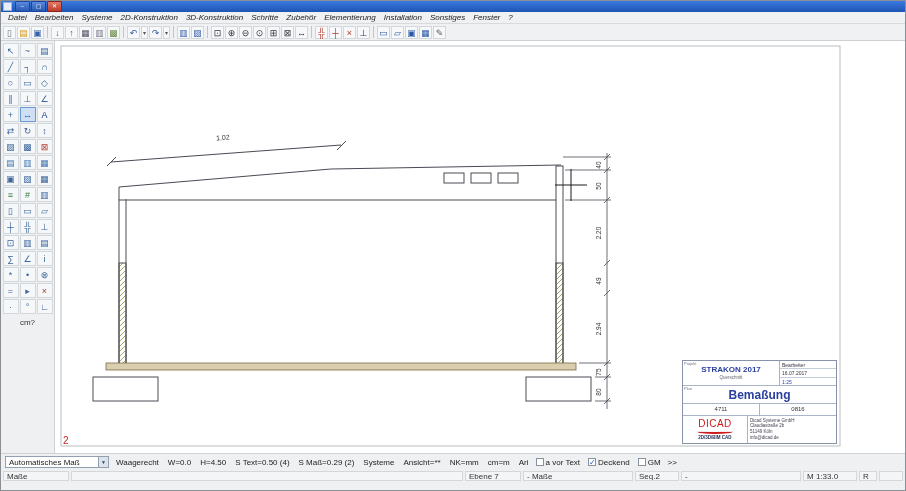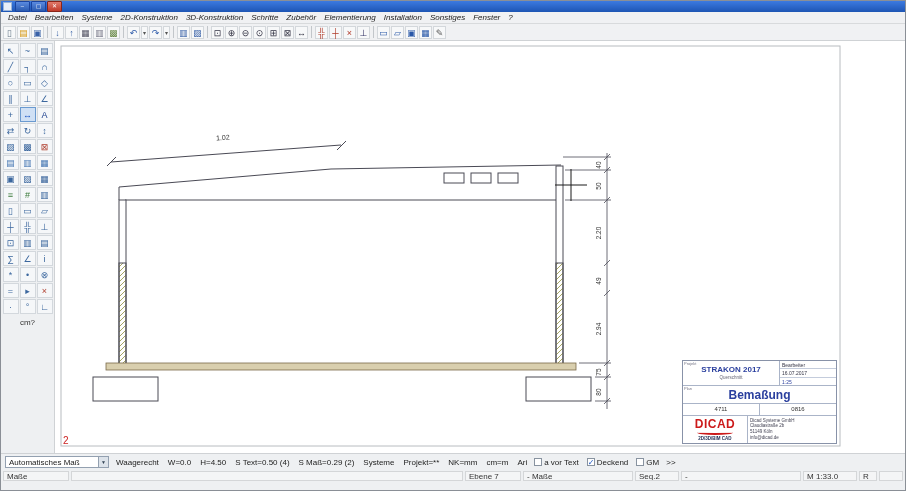--- a/index.html
+++ b/index.html
@@ -39,21 +39,21 @@
   .tbmetacell{flex:1;border-bottom:1px solid #c4ccdc;padding:0 2px;display:flex;align-items:center;font-size:5px;}
   .tbmetacell:last-child{border-bottom:none;}
   .tbmetacell .blue{color:#2a3f9e;}
   .tbrow2{height:18px;position:relative;display:flex;align-items:center;justify-content:center;border-bottom:1px solid #aab4c8;}
   .tbplan{color:#2a3f9e;font-size:12px;font-weight:bold;}
   .tbrow3{height:11px;display:flex;border-bottom:1px solid #aab4c8;}
   .tbrow3 .cell{flex:1;display:flex;align-items:center;justify-content:center;font-size:6px;color:#333;}
   .tbrow3 .cell + .cell{border-left:1px solid #aab4c8;}
   .tbrow4{flex:1;display:flex;}
   .tblogo{width:64px;display:flex;flex-direction:column;align-items:center;justify-content:center;}
-  .dicad{color:#cc1a1a;font-weight:bold;font-size:12px;letter-spacing:.5px;line-height:1;}
+  .dicad{color:#cc1a1a;font-weight:normal;font-size:10px;letter-spacing:.5px;line-height:1;}
   .swoosh{width:36px;height:3px;border-bottom:2px solid #cc1a1a;border-radius:50%;margin:0 0 1px 0;}
   .logosub{font-size:4.5px;font-weight:bold;color:#1d2a50;}
   .tbaddr{flex:1;border-left:1px solid #aab4c8;padding:2px 2px;font-size:4.5px;line-height:1.3;color:#445;}
   
   .promptbar{height:13px;background:#fff;border-top:1px solid #d0d2d4;font-size:9px;color:#222;display:flex;align-items:center;padding-left:62px;}
   
   .dimbar{height:16px;background:#eef0f2;border-top:1px solid #cfd2d5;display:flex;align-items:center;font-size:8px;color:#222;gap:7px;padding:0 4px;}
   .dd{display:inline-flex;align-items:center;justify-content:space-between;background:#fff;border:1px solid #93a0b0;height:12px;width:104px;padding-left:3px;box-sizing:border-box;flex:0 0 auto;}
   .dda{font-size:5px;background:#dde3ea;border-left:1px solid #93a0b0;height:10px;line-height:10px;padding:0 2px;color:#345;}
   .dlabels{display:inline-flex;gap:9px;white-space:nowrap;}
@@ -317,21 +317,21 @@
       <span>Automatisches Maß</span>
       <span class="dda">▼</span>
     </span>
     <span class="dlabels">
         <span class="dlabel">Waagerecht</span>
         <span class="dlabel">W=0.0</span>
         <span class="dlabel">H=4.50</span>
         <span class="dlabel">S Text=0.50 (4)</span>
         <span class="dlabel">S Maß=0.29 (2)</span>
         <span class="dlabel">Systeme</span>
-        <span class="dlabel">Projekt=**</span>
+        <span class="dlabel">Ansicht=**</span>
         <span class="dlabel">NK=mm</span>
         <span class="dlabel">cm=m</span>
         <span class="dlabel">Ari</span>
       </span>
     <span class="dchecks">
         <span class="cbwrap">
           <span class="cb"></span>
           <span class="cblabel">a vor Text</span>
         </span>
         <span class="cbwrap">

